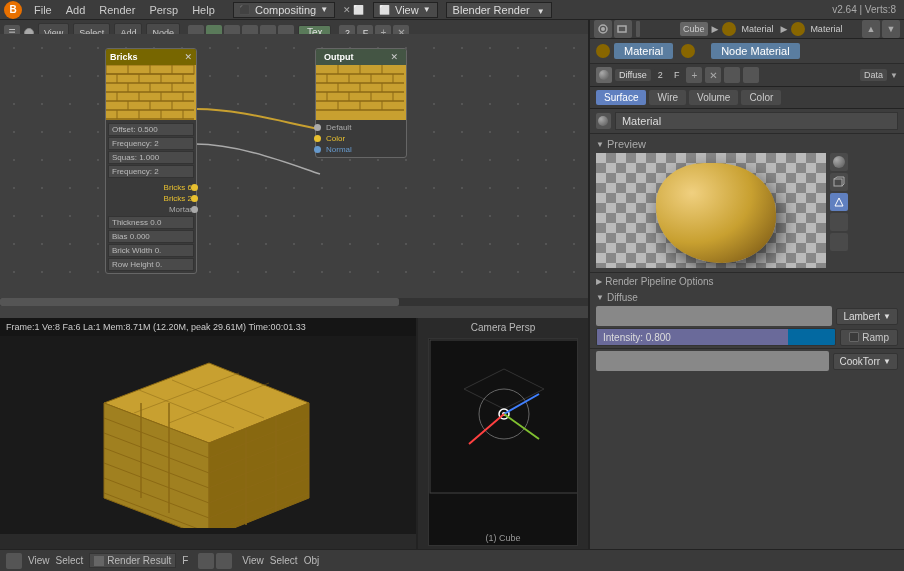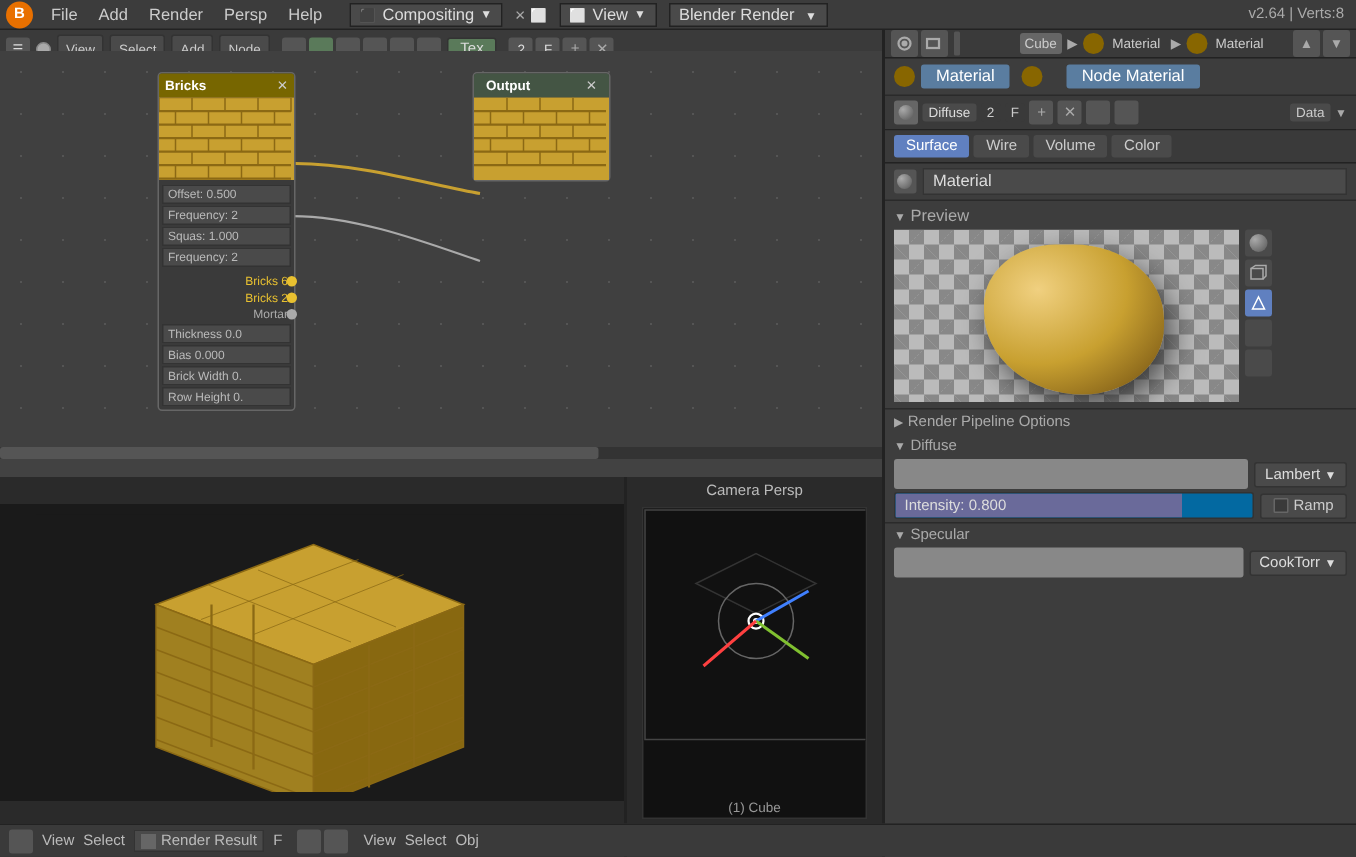--- a/index.html
+++ b/index.html
@@ -658,20 +658,34 @@
               <line x1="33" y1="27" x2="33" y2="36" stroke="#8B6914" stroke-width="1"></line>
               <line x1="55" y1="27" x2="55" y2="36" stroke="#8B6914" stroke-width="1"></line>
               <line x1="77" y1="27" x2="77" y2="36" stroke="#8B6914" stroke-width="1"></line>
               <line x1="0" y1="45" x2="88" y2="45" stroke="#8B6914" stroke-width="1.5"></line>
               <line x1="22" y1="36" x2="22" y2="45" stroke="#8B6914" stroke-width="1"></line>
               <line x1="44" y1="36" x2="44" y2="45" stroke="#8B6914" stroke-width="1"></line>
               <line x1="66" y1="36" x2="66" y2="45" stroke="#8B6914" stroke-width="1"></line>
             </svg>
           </div>
 
+          <div style="padding:2px;">
+            <div style="display:flex;align-items:center;padding:1px 2px;font-size:8px;color:#aaa;position:relative;">
+              <div style="width:7px;height:7px;background:#aaa;border-radius:50%;position:absolute;left:-4px;"></div>
+              <span style="margin-left:6px;">Default</span>
+            </div>
+            <div style="display:flex;align-items:center;padding:1px 2px;font-size:8px;color:#e8c030;position:relative;">
+              <div style="width:7px;height:7px;background:#e8c030;border-radius:50%;position:absolute;left:-4px;"></div>
+              <span style="margin-left:6px;">Color</span>
+            </div>
+            <div style="display:flex;align-items:center;padding:1px 2px;font-size:8px;color:#6699cc;position:relative;">
+              <div style="width:7px;height:7px;background:#6699cc;border-radius:50%;position:absolute;left:-4px;"></div>
+              <span style="margin-left:6px;">Normal</span>
+            </div>
+          </div>
         </div>
 
         <div class="ne-scrollbar">
           <div class="ne-scrollbar-thumb"></div>
         </div>
       </div>
     </div>
 
     <div class="properties-panel" style="position:relative;">
 
@@ -787,35 +801,37 @@
             <div class="intensity-label">Intensity: 0.800</div>
           </div>
           <div class="ramp-btn">
             <div class="checkbox-indicator"></div>
             <span>Ramp</span>
           </div>
         </div>
       </div>
 
       <div class="specular-section">
-        <div class="section-header">Specular</div>
         <div class="diffuse-row">
           <div class="color-swatch"></div>
           <div class="dropdown-field">
             <span>CookTorr</span>
             <span style="font-size:8px;">▼</span>
           </div>
         </div>
       </div>
     </div>
   </div>
 
   <div class="bottom-section">
 
     <div class="view-3d">
+      <div class="view-3d-status">
+        <span>Frame:1 Ve:8 Fa:6 La:1 Mem:8.71M (12.20M, peak 29.61M) Time:00:01.33</span>
+      </div>
 
       <div class="render-canvas">
         <svg width="370" height="185" viewBox="0 0 370 185">
 
           <rect width="370" height="185" fill="#1a1a1a"></rect>
 
           <polygon points="80,60 185,20 285,60 185,100" fill="#c8a030" stroke="#8B6914" stroke-width="1"></polygon>
 
           <line x1="110" y1="70" x2="215" y2="30" stroke="#8B6914" stroke-width="0.5"></line>
           <line x1="145" y1="80" x2="245" y2="40" stroke="#8B6914" stroke-width="0.5"></line>

